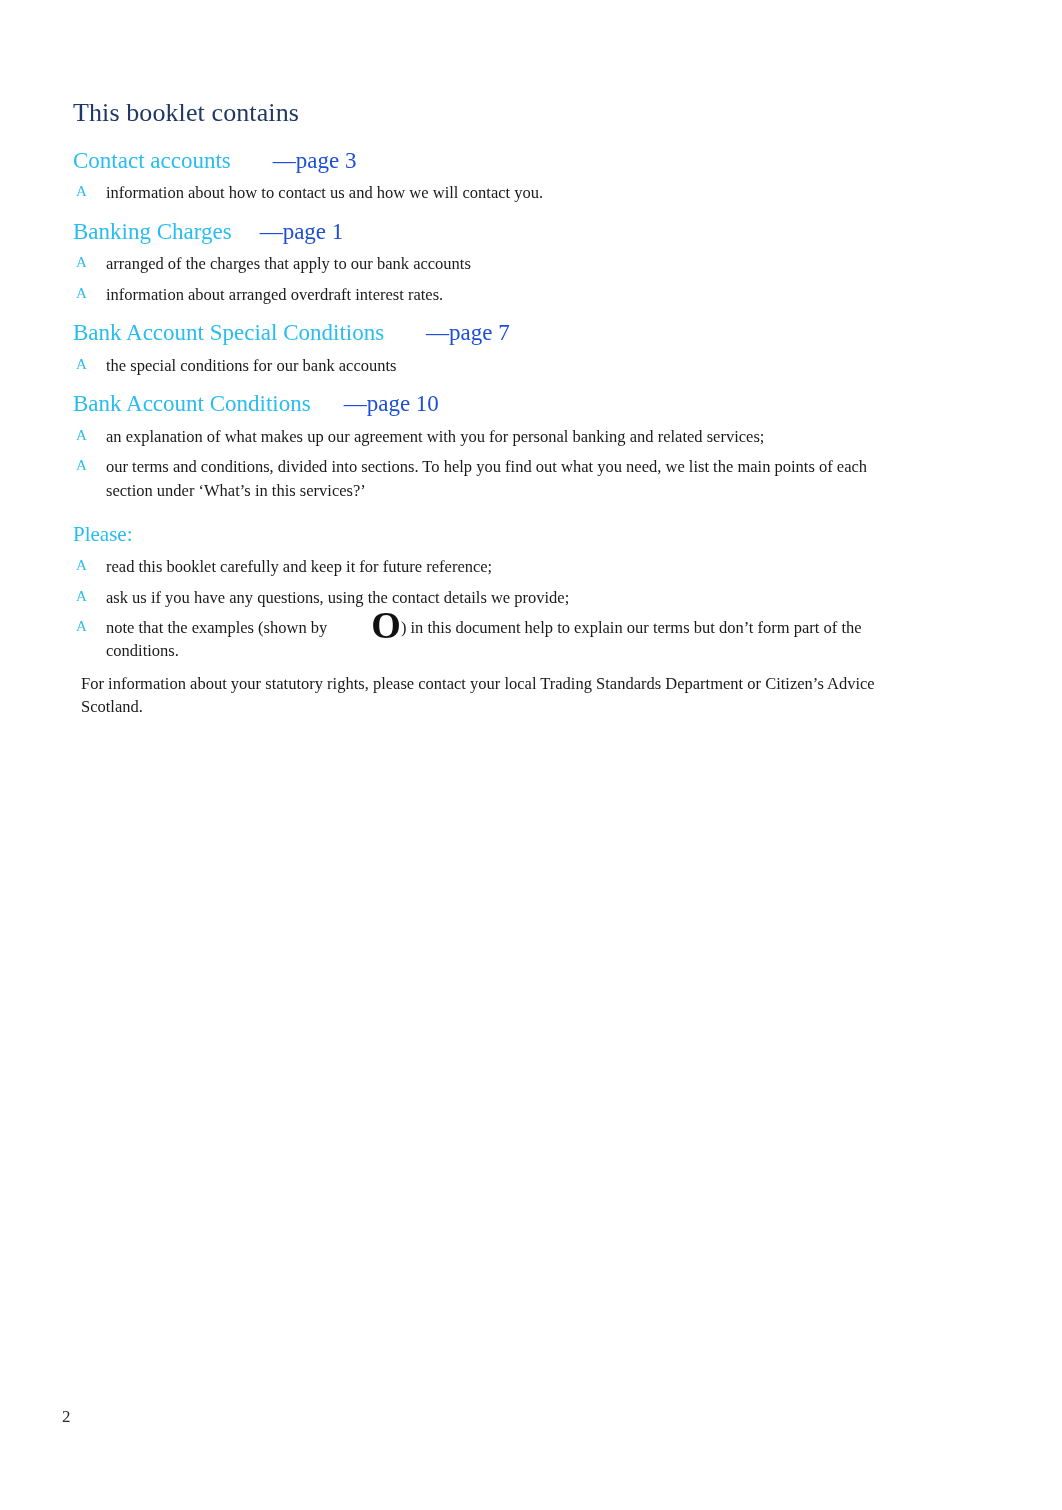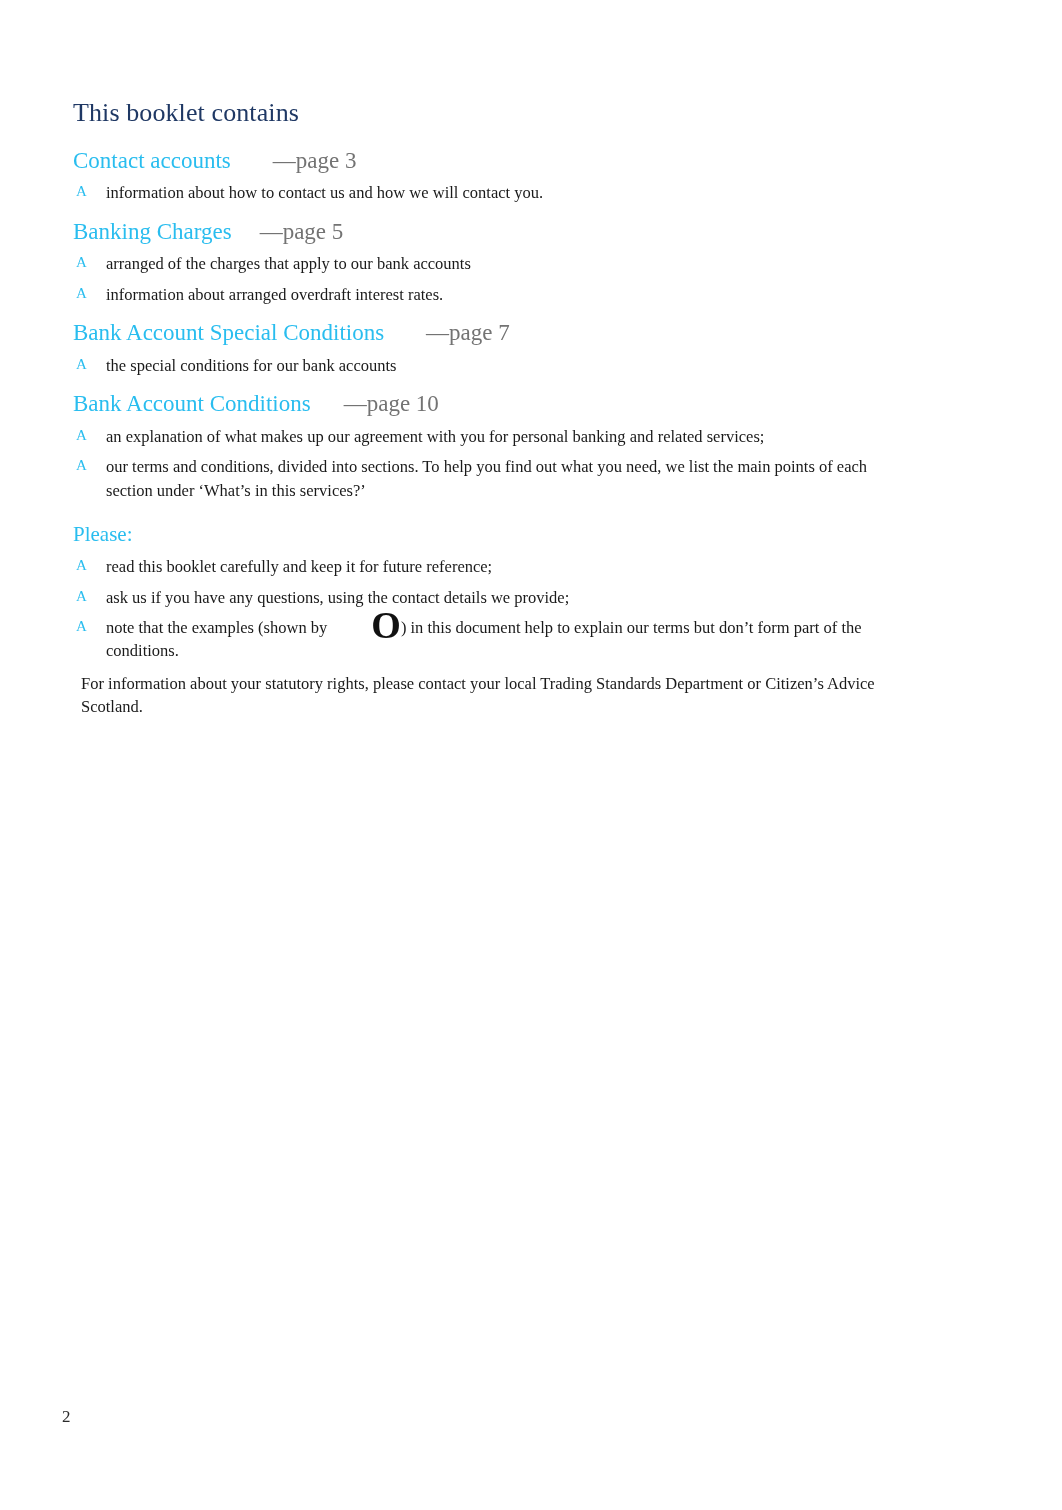--- a/index.html
+++ b/index.html
@@ -37,21 +37,21 @@
   }
   .section-heading {
     font-size: 23px;
     line-height: 1.2;
     color: #29bdef;
     font-weight: 400;
     margin: 0 0 7px 0;
     white-space: nowrap;
   }
   .section-heading .tabgap { display: inline-block; }
-  .section-heading .pageref { color: #737373; }
+  .section-heading .pageref { color: #1d4ed8; }
   .section {
     margin: 0 0 8px 0;
   }
   .section.sec-contact { margin-bottom: 13px; }
   .section.sec-charges { margin-bottom: 13px; }
   .section.sec-special { margin-bottom: 13px; }
   .section.sec-conditions { margin-bottom: 20px; }
   .bullet-list { margin: 0; padding: 0; list-style: none; }
   .bullet {
     position: relative;
@@ -119,21 +119,21 @@
       <h2 class="section-heading"><span>Contact accounts</span><span class="tabgap" style="width:42px"></span><span class="pageref">—page 3</span></h2>
       <ul class="bullet-list">
         <li class="bullet">
           <span class="marker">A</span>
           <span>information about how to contact us and how we will contact you.</span>
         </li>
       </ul>
     </div>
 
     <div class="section sec-charges">
-      <h2 class="section-heading"><span>Banking Charges</span><span class="tabgap" style="width:28px"></span><span class="pageref">—page 5</span></h2>
+      <h2 class="section-heading"><span>Banking Charges</span><span class="tabgap" style="width:28px"></span><span class="pageref">—page 1</span></h2>
       <ul class="bullet-list">
         <li class="bullet">
           <span class="marker">A</span>
           <span>arranged of the charges that apply to our bank accounts</span>
         </li>
         <li class="bullet">
           <span class="marker">A</span>
           <span>information about arranged overdraft interest rates.</span>
         </li>
       </ul>

